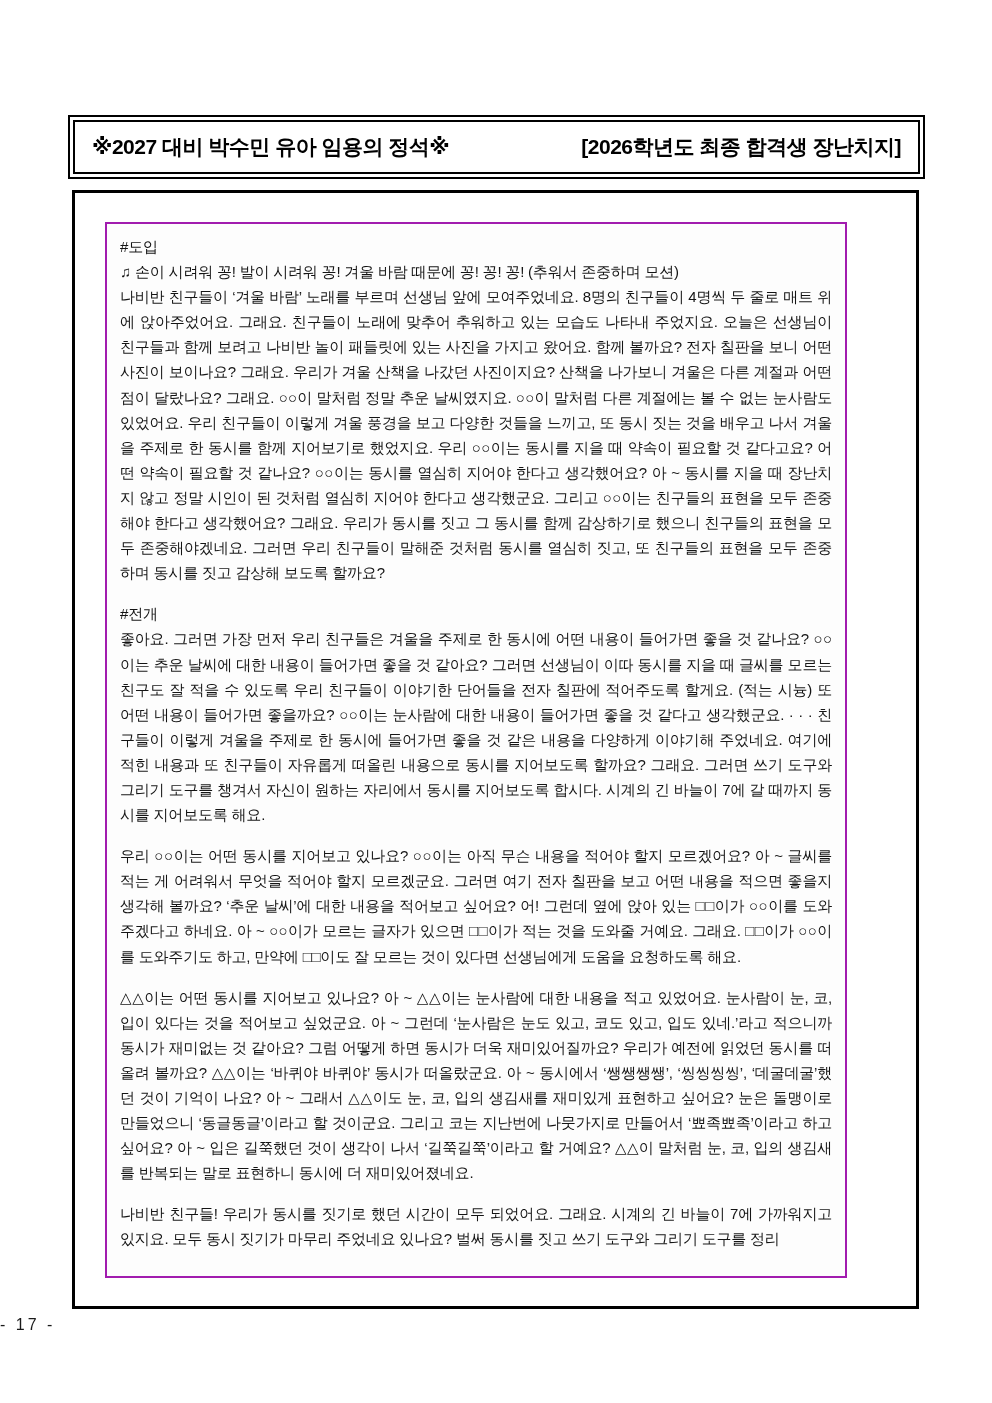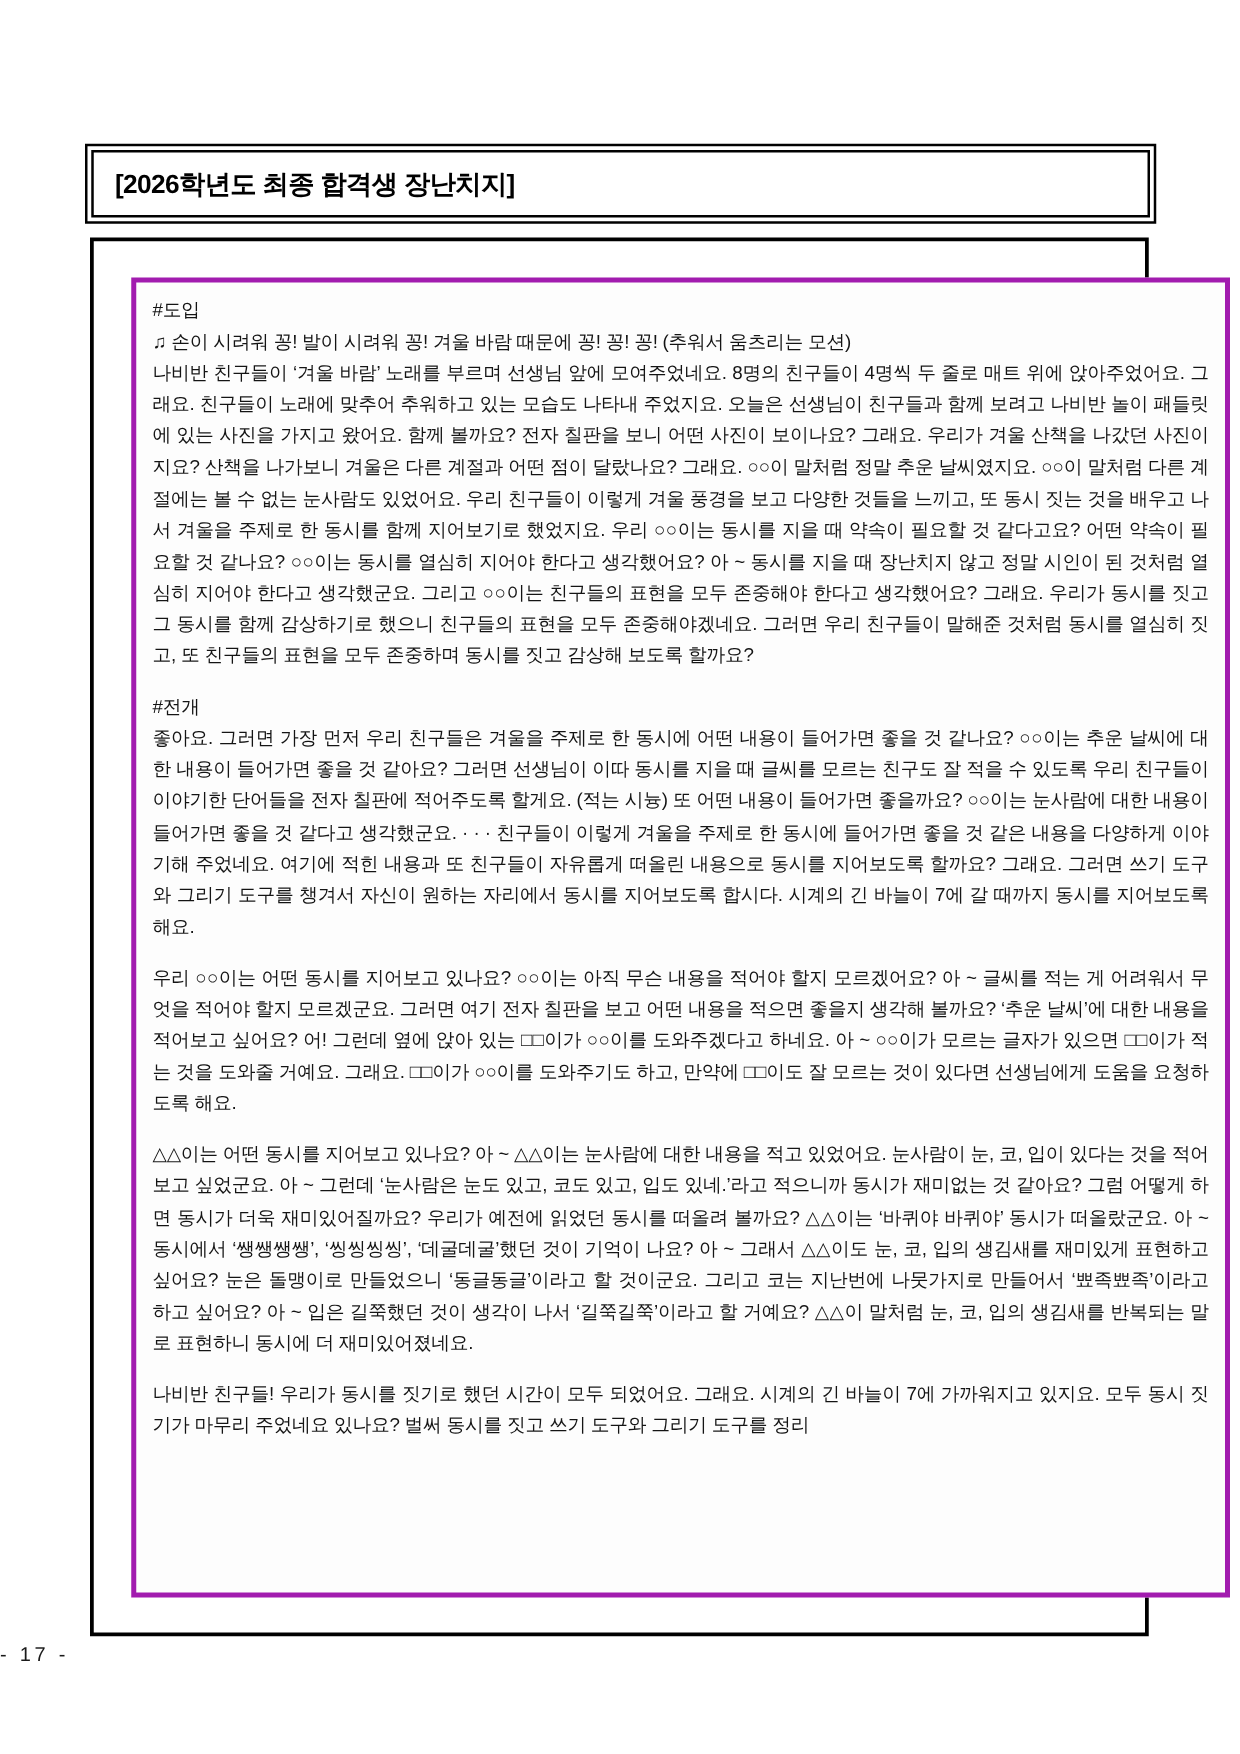--- a/index.html
+++ b/index.html
@@ -42,22 +42,22 @@
     position: absolute;
     left: 72px; top: 190px;
     width: 847px; height: 1119px;
     border: 3px solid #000;
     background: #fff;
   }
   
   .text-box {
     position: absolute;
     left: 30px; top: 29px;
-    width: 879px; height: 1056px;
-    border: 4px solid #a21caf;
+    width: 742px; height: 1056px;
+    border: 2px solid #a21caf;
     background: #fdfdfd;
     padding: 10px 13px 0 13px;
     font-size: 15px;
     line-height: 25.1px;
     color: #141414;
     overflow: hidden;
   }
   .block {
     text-align: justify;
     word-break: normal;
@@ -76,28 +76,29 @@
     letter-spacing: 3px;
   }
 </style>
 </head>
 <body>
 
 <div class="page">
 
   <div class="header-box">
     <div class="header-inner">
+      <span>※2027 대비 박수민 유아 임용의 정석※</span>
       <span>[2026학년도 최종 합격생 장난치지]</span>
     </div>
   </div>
 
   <div class="main-box">
     <div class="text-box">
       <div class="block heading">#도입</div>
-      <div class="block song">♫ 손이 시려워 꽁! 발이 시려워 꽁! 겨울 바람 때문에 꽁! 꽁! 꽁! (추워서 움츠리는 모션)</div>
+      <div class="block song">♫ 손이 시려워 꽁! 발이 시려워 꽁! 겨울 바람 때문에 꽁! 꽁! 꽁! (추워서 존중하며 모션)</div>
       <div class="block">나비반 친구들이 ‘겨울 바람’ 노래를 부르며 선생님 앞에 모여주었네요. 8명의 친구들이 4명씩 두 줄로 매트 위에 앉아주었어요. 그래요. 친구들이 노래에 맞추어 추워하고 있는 모습도 나타내 주었지요. 오늘은 선생님이 친구들과 함께 보려고 나비반 놀이 패들릿에 있는 사진을 가지고 왔어요. 함께 볼까요? 전자 칠판을 보니 어떤 사진이 보이나요? 그래요. 우리가 겨울 산책을 나갔던 사진이지요? 산책을 나가보니 겨울은 다른 계절과 어떤 점이 달랐나요? 그래요. ○○이 말처럼 정말 추운 날씨였지요. ○○이 말처럼 다른 계절에는 볼 수 없는 눈사람도 있었어요. 우리 친구들이 이렇게 겨울 풍경을 보고 다양한 것들을 느끼고, 또 동시 짓는 것을 배우고 나서 겨울을 주제로 한 동시를 함께 지어보기로 했었지요. 우리 ○○이는 동시를 지을 때 약속이 필요할 것 같다고요? 어떤 약속이 필요할 것 같나요? ○○이는 동시를 열심히 지어야 한다고 생각했어요?  아 ~ 동시를 지을 때 장난치지 않고 정말 시인이 된 것처럼 열심히 지어야 한다고 생각했군요. 그리고 ○○이는 친구들의 표현을 모두 존중해야 한다고 생각했어요? 그래요. 우리가 동시를 짓고 그 동시를 함께 감상하기로 했으니 친구들의 표현을 모두 존중해야겠네요. 그러면 우리 친구들이 말해준 것처럼 동시를 열심히 짓고, 또 친구들의 표현을 모두 존중하며 동시를 짓고 감상해 보도록 할까요?</div>
       <div class="block heading gap-before">#전개</div>
       <div class="block">좋아요. 그러면 가장 먼저 우리 친구들은 겨울을 주제로 한 동시에 어떤 내용이 들어가면 좋을 것 같나요? ○○이는 추운 날씨에 대한 내용이 들어가면 좋을 것 같아요? 그러면 선생님이 이따 동시를 지을 때 글씨를 모르는 친구도 잘 적을 수 있도록 우리 친구들이 이야기한 단어들을 전자 칠판에 적어주도록 할게요. (적는 시늉) 또 어떤 내용이 들어가면 좋을까요? ○○이는 눈사람에 대한 내용이 들어가면 좋을 것 같다고 생각했군요. · · · 친구들이 이렇게 겨울을 주제로 한 동시에 들어가면 좋을 것 같은 내용을 다양하게 이야기해 주었네요. 여기에 적힌 내용과 또 친구들이 자유롭게 떠올린 내용으로 동시를 지어보도록 할까요? 그래요. 그러면 쓰기 도구와 그리기 도구를 챙겨서 자신이 원하는 자리에서 동시를 지어보도록 합시다. 시계의 긴 바늘이 7에 갈 때까지 동시를 지어보도록 해요.</div>
       <div class="block gap-before">우리 ○○이는 어떤 동시를 지어보고 있나요? ○○이는 아직 무슨 내용을 적어야 할지 모르겠어요?  아 ~ 글씨를 적는 게 어려워서 무엇을 적어야 할지 모르겠군요. 그러면 여기 전자 칠판을 보고 어떤 내용을 적으면 좋을지 생각해 볼까요? ‘추운 날씨’에 대한 내용을 적어보고 싶어요? 어! 그런데 옆에 앉아 있는 □□이가 ○○이를 도와주겠다고 하네요. 아 ~ ○○이가 모르는 글자가 있으면 □□이가 적는 것을 도와줄 거예요. 그래요. □□이가 ○○이를 도와주기도 하고, 만약에 □□이도 잘 모르는 것이 있다면 선생님에게 도움을 요청하도록 해요.</div>
       <div class="block gap-before">△△이는 어떤 동시를 지어보고 있나요? 아 ~ △△이는 눈사람에 대한 내용을 적고 있었어요. 눈사람이 눈, 코, 입이 있다는 것을 적어보고 싶었군요. 아 ~ 그런데 ‘눈사람은 눈도 있고, 코도 있고, 입도 있네.’라고 적으니까 동시가 재미없는 것 같아요? 그럼 어떻게 하면 동시가 더욱 재미있어질까요? 우리가 예전에 읽었던 동시를 떠올려 볼까요? △△이는 ‘바퀴야 바퀴야’ 동시가 떠올랐군요. 아 ~ 동시에서 ‘쌩쌩쌩쌩’, ‘씽씽씽씽’, ‘데굴데굴’했던 것이 기억이 나요? 아 ~ 그래서 △△이도 눈, 코, 입의 생김새를 재미있게 표현하고 싶어요? 눈은 돌맹이로 만들었으니 ‘동글동글’이라고 할 것이군요. 그리고 코는 지난번에 나뭇가지로 만들어서 ‘뾰족뾰족’이라고 하고 싶어요? 아 ~ 입은 길쭉했던 것이 생각이 나서 ‘길쭉길쭉’이라고 할 거예요? △△이 말처럼 눈, 코, 입의 생김새를 반복되는 말로 표현하니 동시에 더 재미있어졌네요.</div>
       <div class="block gap-before">나비반 친구들! 우리가 동시를 짓기로 했던 시간이 모두 되었어요. 그래요. 시계의 긴 바늘이 7에 가까워지고 있지요. 모두 동시 짓기가 마무리 주었네요 있나요? 벌써 동시를 짓고 쓰기 도구와 그리기 도구를 정리</div>
     </div>
   </div>
 
   <div class="footer">

